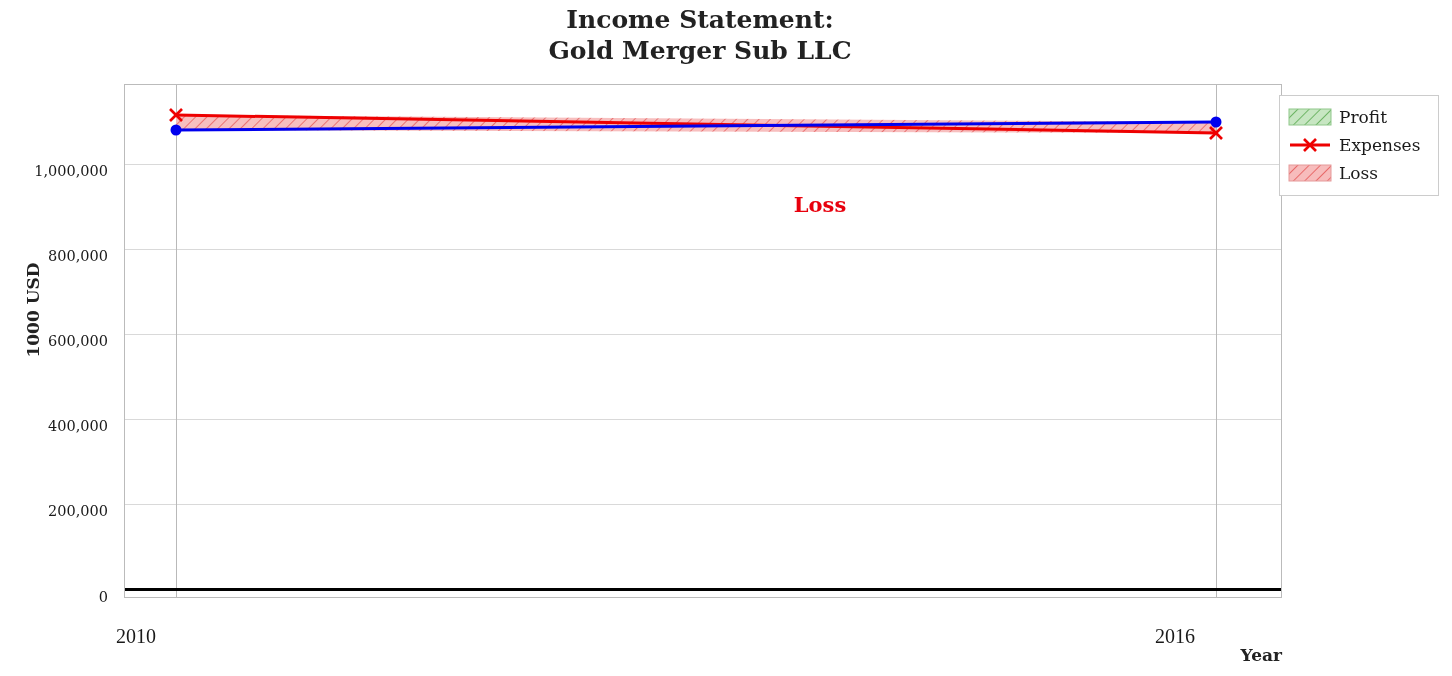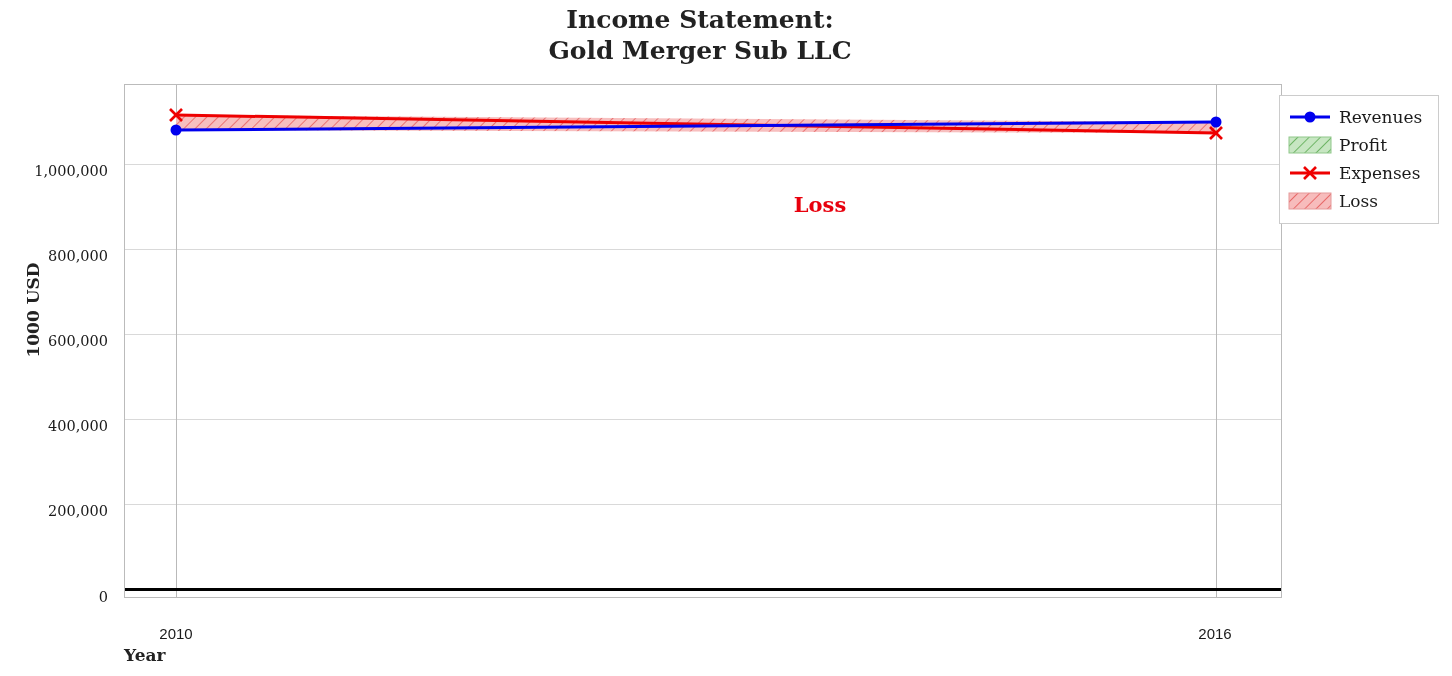--- a/index.html
+++ b/index.html
@@ -77,32 +77,32 @@
     width: 110px;
     text-align: right;
     font-family: "DejaVu Serif", serif;
     font-size: 14.5px;
     color: #1a1a1a;
   }
   
   .xtick-label {
     position: absolute;
     width: 120px;
-    text-align: center;
-    font-family: Liberation Sans, sans-serif;
-    font-size: 15px;
+    text-align: left;
+    font-family: Liberation Serif, serif;
+    font-size: 20px;
     color: #1a1a1a;
   }
   
   #xaxis-title {
     position: absolute;
     left: 124px;
     top: 645px;
     width: 1158px;
-    text-align: left;
+    text-align: right;
     font-family: "DejaVu Serif", serif;
     font-weight: bold;
     font-size: 17px;
     color: #222222;
   }
   #yaxis-title {
     position: absolute;
     left: -47px;
     top: 300px;
     width: 160px;
@@ -222,29 +222,20 @@
       <g fill="#0000ee">
         <circle cx="51" cy="45" r="5.5"></circle>
         <circle cx="1091" cy="37" r="5.5"></circle>
       </g>
     </svg>
 
     <div id="region-annotation">Loss</div>
   </div>
 
   <div id="legend">
-    <div class="legend-row">
-      <span class="legend-key">
-        <svg width="44" height="20" viewBox="0 0 44 20">
-          <line x1="2" y1="10" x2="42" y2="10" stroke="#0000ee" stroke-width="3"></line>
-          <circle cx="22" cy="10" r="5.5" fill="#0000ee"></circle>
-        </svg>
-      </span>
-      <span class="legend-label">Revenues</span>
-    </div>
 
     <div class="legend-row">
       <span class="legend-key">
         <svg width="44" height="20" viewBox="0 0 44 20">
           <rect x="1" y="2" width="42" height="16" fill="url(#hatch-profit)" stroke="#8fc78a" stroke-width="1"></rect>
         </svg>
       </span>
       <span class="legend-label">Profit</span>
     </div>
 

